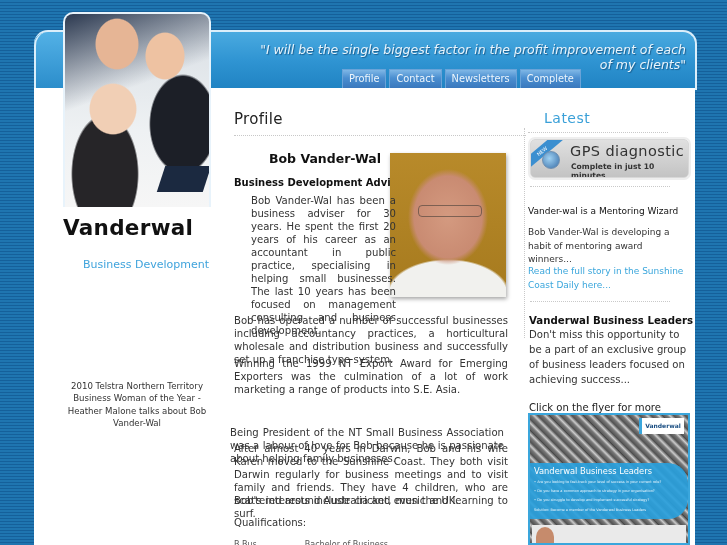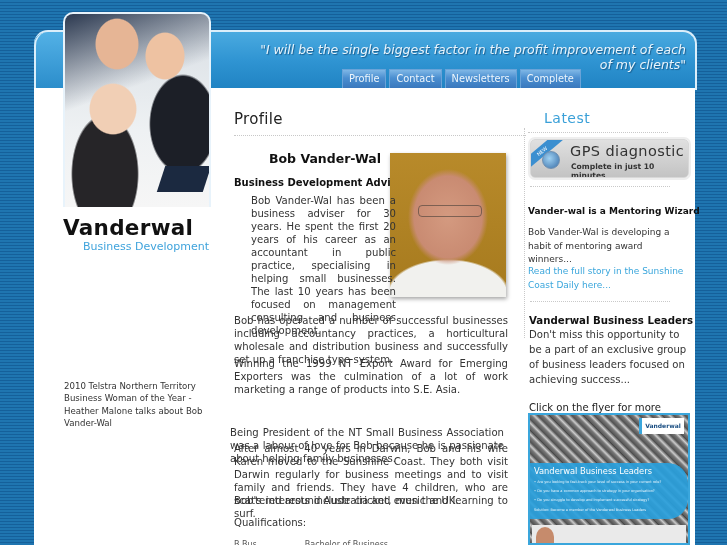--- a/index.html
+++ b/index.html
@@ -41,22 +41,22 @@
       radial-gradient(ellipse 20px 24px at 100px 42px,#eec2a2 0,#eec2a2 95%,transparent 100%),
       radial-gradient(ellipse 24px 26px at 48px 95px,#f1cfb5 0,#f1cfb5 95%,transparent 100%),
       radial-gradient(ellipse 34px 60px at 40px 160px,#262528 0,#262528 95%,transparent 100%),
       radial-gradient(ellipse 34px 50px at 118px 110px,#1c1f27 0,#1c1f27 95%,transparent 100%),
       linear-gradient(160deg,#2c3950 0%,transparent 40%),
       linear-gradient(to bottom,#d7dde3 0%,#eef1f3 60%,#f6f6f6 100%);
   }
   .laptop{position:absolute;left:96px;top:152px;width:46px;height:26px;background:#1b2940;transform:skewX(-18deg);}
   .logo{position:absolute;left:63px;top:217px;width:146px;}
   .logo-main{font-family:"DejaVu Sans",sans-serif;font-weight:bold;font-size:21.5px;color:#111;letter-spacing:0.3px;line-height:22px;}
-  .logo-sub{font-size:11px;color:#3fa3dc;text-align:right;line-height:13px;margin-top:1px;}
-  .video-caption{position:absolute;left:64px;top:380px;width:146px;font-size:8.6px;line-height:12.4px;color:#333;}
+  .logo-sub{font-size:11px;color:#3fa3dc;text-align:right;line-height:13px;margin-top:19px;}
+  .video-caption{position:absolute;left:64px;top:380px;width:146px;text-align:center;font-size:8.6px;line-height:12.4px;color:#333;}
   .main{position:absolute;left:234px;top:110px;width:290px;}
   .section-title{font-size:15px;color:#222;letter-spacing:0.3px;padding-bottom:7px;border-bottom:1px dotted #c8c8c8;width:292px;}
   .person-name{position:absolute;left:234px;top:151px;font-size:12.5px;color:#111;font-weight:bold;margin-left:35px;}
   .person-role{position:absolute;left:234px;top:177px;font-size:10px;color:#111;font-weight:bold;white-space:nowrap;}
   .portrait{
     position:absolute;left:390px;top:153px;width:116px;height:144px;
     box-shadow:1px 2px 4px rgba(0,0,0,0.35);
     background:
       radial-gradient(ellipse 40px 48px at 58px 64px,#d49a80 0,#c98b72 85%,transparent 100%),
       radial-gradient(ellipse 62px 36px at 58px 142px,#f1f1ee 0,#f1f1ee 95%,transparent 100%),
@@ -79,21 +79,21 @@
   .gps-banner{
     position:absolute;left:530px;top:139px;width:157px;height:37px;border-radius:5px;
     background:linear-gradient(to bottom,#e0e0e0,#c3c3c3);border:1px solid #d8d8d8;
     box-shadow:0 0 0 2px #eeeeee;overflow:hidden;cursor:pointer;
   }
   .gps-ribbon{position:absolute;left:-14px;top:6px;width:50px;height:10px;background:#3b8fd0;transform:rotate(-40deg);color:#fff;font-size:5px;text-align:center;line-height:10px;}
   .gps-globe{position:absolute;left:11px;top:11px;width:16px;height:16px;border-radius:50%;background:radial-gradient(circle at 40% 40%,#9fd1f2,#3a6fa8);border:1px solid #6f8fb0;}
   .gps-title{position:absolute;left:39px;top:3px;font-size:14.5px;color:#333;font-weight:normal;letter-spacing:0.4px;}
   .gps-sub{position:absolute;left:40px;top:22px;font-size:7.6px;color:#333;font-weight:bold;}
   .rule-a{position:absolute;left:530px;top:186px;}
-  .news-title{position:absolute;left:528px;top:206px;font-size:9px;font-weight:bold;color:#111;text-align:right;}
+  .news-title{position:absolute;left:528px;top:206px;font-size:9px;font-weight:normal;color:#111;text-align:right;}
   .news-body{position:absolute;left:528px;top:226px;width:160px;font-size:9px;line-height:13.5px;color:#333;}
   .news-link{position:absolute;left:528px;top:265px;width:160px;font-size:9px;line-height:13.5px;color:#3aa6dc;cursor:pointer;}
   .rule-b{position:absolute;left:530px;top:301px;}
   .leaders-title{position:absolute;left:529px;top:315px;font-size:10.2px;font-weight:bold;color:#111;}
   .leaders-body{position:absolute;left:529px;top:327px;width:160px;font-size:10.1px;line-height:15px;color:#333;}
   .flyer-cta{position:absolute;left:529px;top:402px;font-size:10.1px;color:#222;}
   .flyer{
     position:absolute;left:528px;top:413px;width:162px;height:132px;cursor:pointer;
     border:2px solid #3aa6dc;box-sizing:border-box;overflow:hidden;
     background:repeating-linear-gradient(45deg,#555 0px,#777 3px,#ccc 5px,#444 8px);

